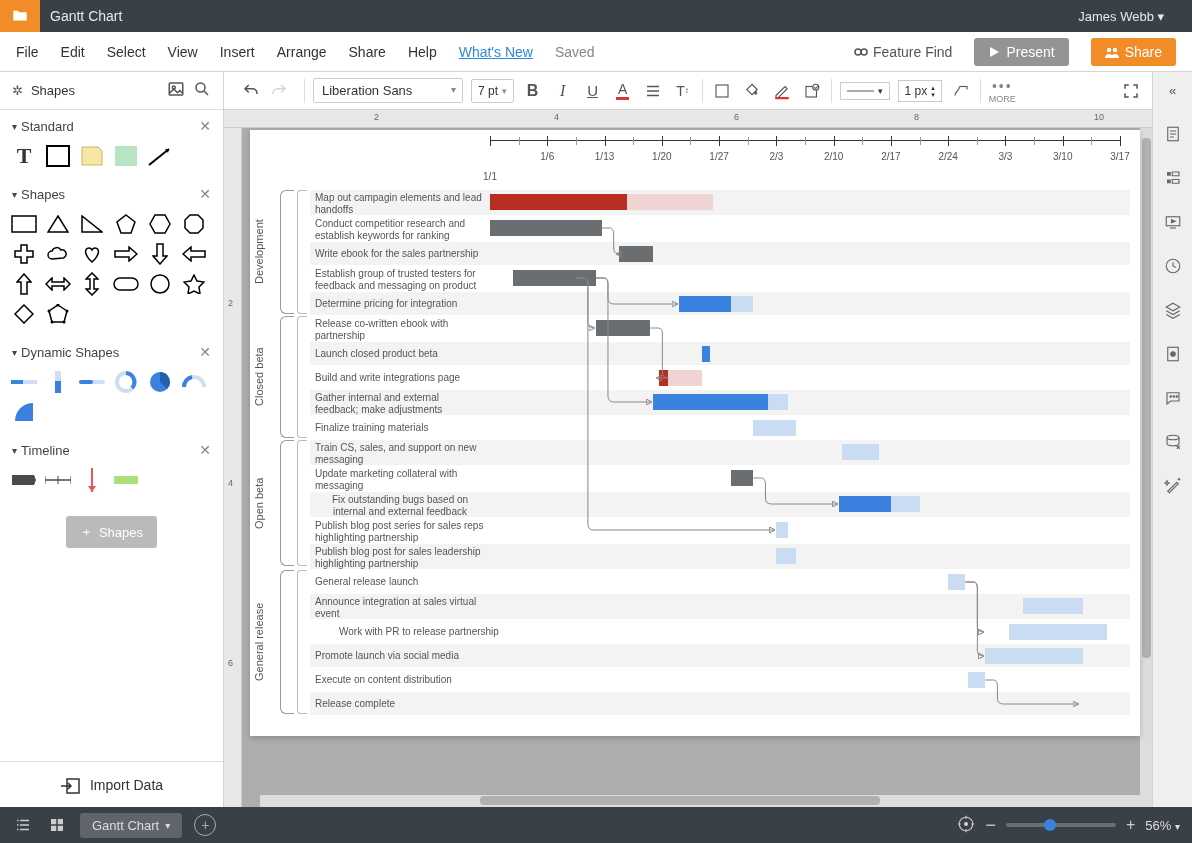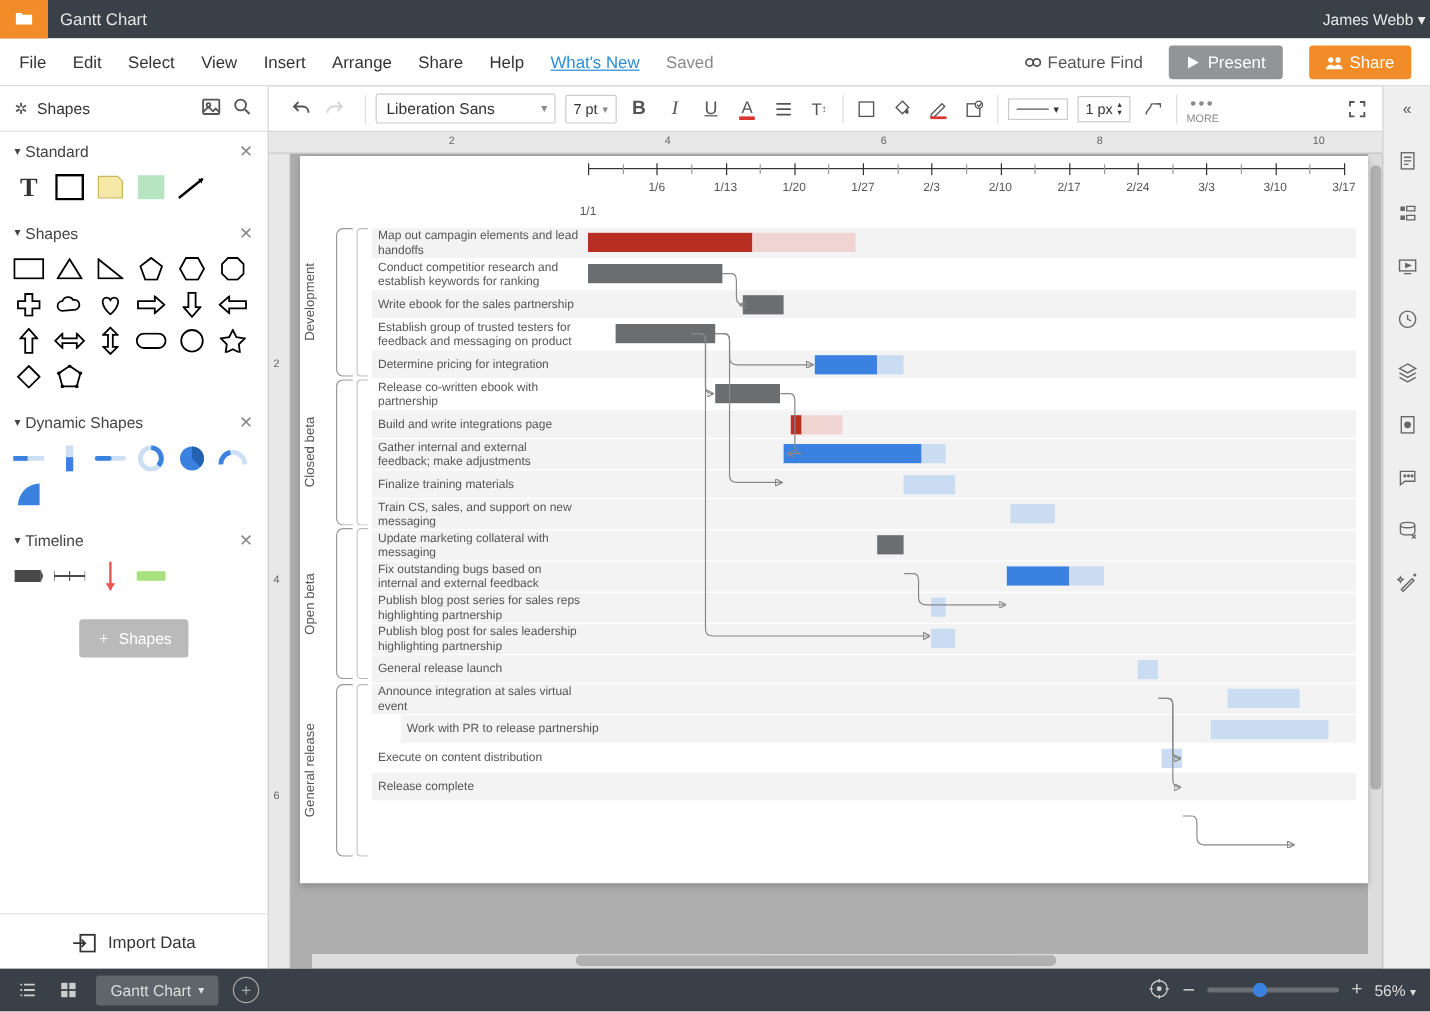--- a/index.html
+++ b/index.html
@@ -3,21 +3,21 @@
 <meta charset="utf-8">
 <style>
 * { margin: 0; padding: 0; box-sizing: border-box; }
 body { font-family: -apple-system, BlinkMacSystemFont, "Segoe UI", Arial, sans-serif; font-size: 13px; color: #333; overflow: hidden; width: 1192px; height: 843px; background: #f0f0f0; }
 
 
 .title-bar { height: 32px; background: #3a4047; color: #fff; display: flex; align-items: center; padding: 0 0 0 0; }
 .folder-icon { width: 40px; height: 32px; background: #f28c28; display: flex; align-items: center; justify-content: center; }
 .doc-title { padding-left: 10px; font-size: 14px; color: #e8e8e8; }
 .title-spacer { flex: 1; }
-.user-name { padding-right: 4px; font-size: 13px; color: #e8e8e8; cursor: pointer; }
+.user-name { padding-right: 28px; font-size: 13px; color: #e8e8e8; cursor: pointer; }
 
 
 .menu-bar { height: 40px; background: #fff; border-bottom: 1px solid #d4d4d4; display: flex; align-items: center; padding: 0 16px; gap: 22px; }
 .menu-item { cursor: pointer; color: #333; font-size: 14px; }
 .menu-item.link { color: #2c8bd6; text-decoration: underline; }
 .menu-item.saved { color: #888; }
 .menu-spacer { flex: 1; }
 .feature-find { display: flex; align-items: center; gap: 3px; color: #555; cursor: pointer; font-size: 14px; }
 .btn-present { background: #929496; color: #fff; padding: 6px 14px; border-radius: 3px; display: flex; align-items: center; gap: 6px; cursor: pointer; font-size: 14px; }
 .btn-share { background: #f28c28; color: #fff; padding: 6px 14px; border-radius: 3px; display: flex; align-items: center; gap: 6px; cursor: pointer; font-size: 14px; font-weight: 500; }
@@ -615,20 +615,25 @@
                 <div class="task-label">Determine pricing for integration</div>
                 <div class="task-bar blue" style="left: 429px; width: 51.5455px;"></div>
                 <div class="task-bar lightblue" style="left: 480.545px; width: 22.9091px;"></div>
               </div>
               <div class="task-row tall" style="height: 26px;">
                 <div class="task-bg"></div>
                 <div class="task-label">Release co-written ebook with partnership</div>
                 <div class="task-bar gray" style="left: 345.955px; width: 54.4091px;"></div>
               </div>
               <div class="task-row" style="height: 24px;">
+                <div class="task-bg" style="background: rgb(243, 243, 243);"></div>
+                <div class="task-label">Launch closed product beta</div>
+                <div class="task-bar blue" style="left: 451.909px; width: 8.59091px;"></div>
+              </div>
+              <div class="task-row" style="height: 24px;">
                 <div class="task-bg"></div>
                 <div class="task-label">Build and write integrations page</div>
                 <div class="task-bar red" style="left: 408.955px; width: 8.59091px;"></div>
                 <div class="task-bar lightred" style="left: 417.545px; width: 34.3636px;"></div>
               </div>
               <div class="task-row tall" style="height: 26px;">
                 <div class="task-bg" style="background: rgb(243, 243, 243);"></div>
                 <div class="task-label">Gather internal and external feedback; make adjustments</div>
                 <div class="task-bar blue" style="left: 403.227px; width: 114.545px;"></div>
                 <div class="task-bar lightblue" style="left: 517.773px; width: 20.0455px;"></div>
@@ -641,21 +646,21 @@
               <div class="task-row tall" style="height: 26px;">
                 <div class="task-bg" style="background: rgb(243, 243, 243);"></div>
                 <div class="task-label">Train CS, sales, and support on new messaging</div>
                 <div class="task-bar lightblue" style="left: 592.227px; width: 37.2273px;"></div>
               </div>
               <div class="task-row tall" style="height: 26px;">
                 <div class="task-bg"></div>
                 <div class="task-label">Update marketing collateral with messaging</div>
                 <div class="task-bar gray" style="left: 480.545px; width: 22.9091px;"></div>
               </div>
-              <div class="task-row tall" style="height: 26px;">
+              <div class="task-row tall" style="height: 26px; text-align: center;">
                 <div class="task-bg" style="background: rgb(243, 243, 243);"></div>
                 <div class="task-label">Fix outstanding bugs based on internal and external feedback</div>
                 <div class="task-bar blue" style="left: 589.364px; width: 51.5455px;"></div>
                 <div class="task-bar lightblue" style="left: 640.909px; width: 28.6364px;"></div>
               </div>
               <div class="task-row tall" style="height: 26px;">
                 <div class="task-bg"></div>
                 <div class="task-label">Publish blog post series for sales reps highlighting partnership</div>
                 <div class="task-bar lightblue" style="left: 526.364px; width: 11.4545px;"></div>
               </div>
@@ -670,20 +675,25 @@
                 <div class="task-bar lightblue" style="left: 698.182px; width: 17.1818px;"></div>
               </div>
               <div class="task-row tall" style="height: 26px;">
                 <div class="task-bg" style="background: rgb(243, 243, 243);"></div>
                 <div class="task-label">Announce integration at sales virtual event</div>
                 <div class="task-bar lightblue" style="left: 772.636px; width: 60.1364px;"></div>
               </div>
               <div class="task-row" style="height: 24px; margin-left: 24px;">
                 <div class="task-bg"></div>
                 <div class="task-label">Work with PR to release partnership</div>
+                <div class="task-bar lightblue" style="left: 735.409px; width: 97.3636px;"></div>
+              </div>
+              <div class="task-row" style="height: 24px;">
+                <div class="task-bg" style="background: rgb(243, 243, 243);"></div>
+                <div class="task-label">Promote launch via social media</div>
                 <div class="task-bar lightblue" style="left: 735.409px; width: 97.3636px;"></div>
               </div>
               <div class="task-row" style="height: 24px;">
                 <div class="task-bg"></div>
                 <div class="task-label">Execute on content distribution</div>
                 <div class="task-bar lightblue" style="left: 718.227px; width: 17.1818px;"></div>
               </div>
               <div class="task-row" style="height: 24px;">
                 <div class="task-bg" style="background: rgb(243, 243, 243);"></div>
                 <div class="task-label">Release complete</div>

